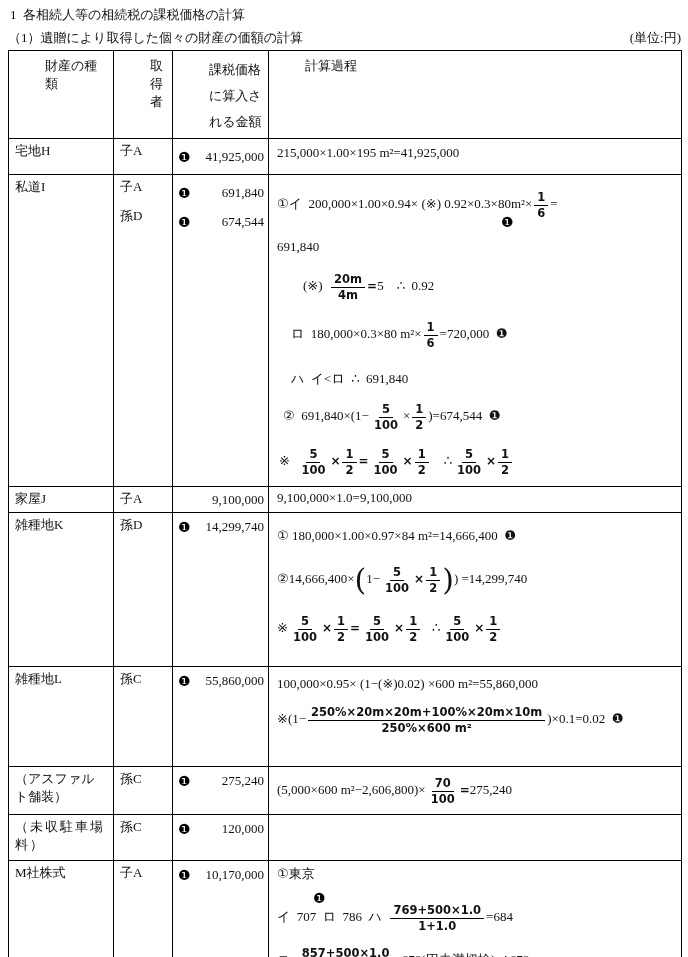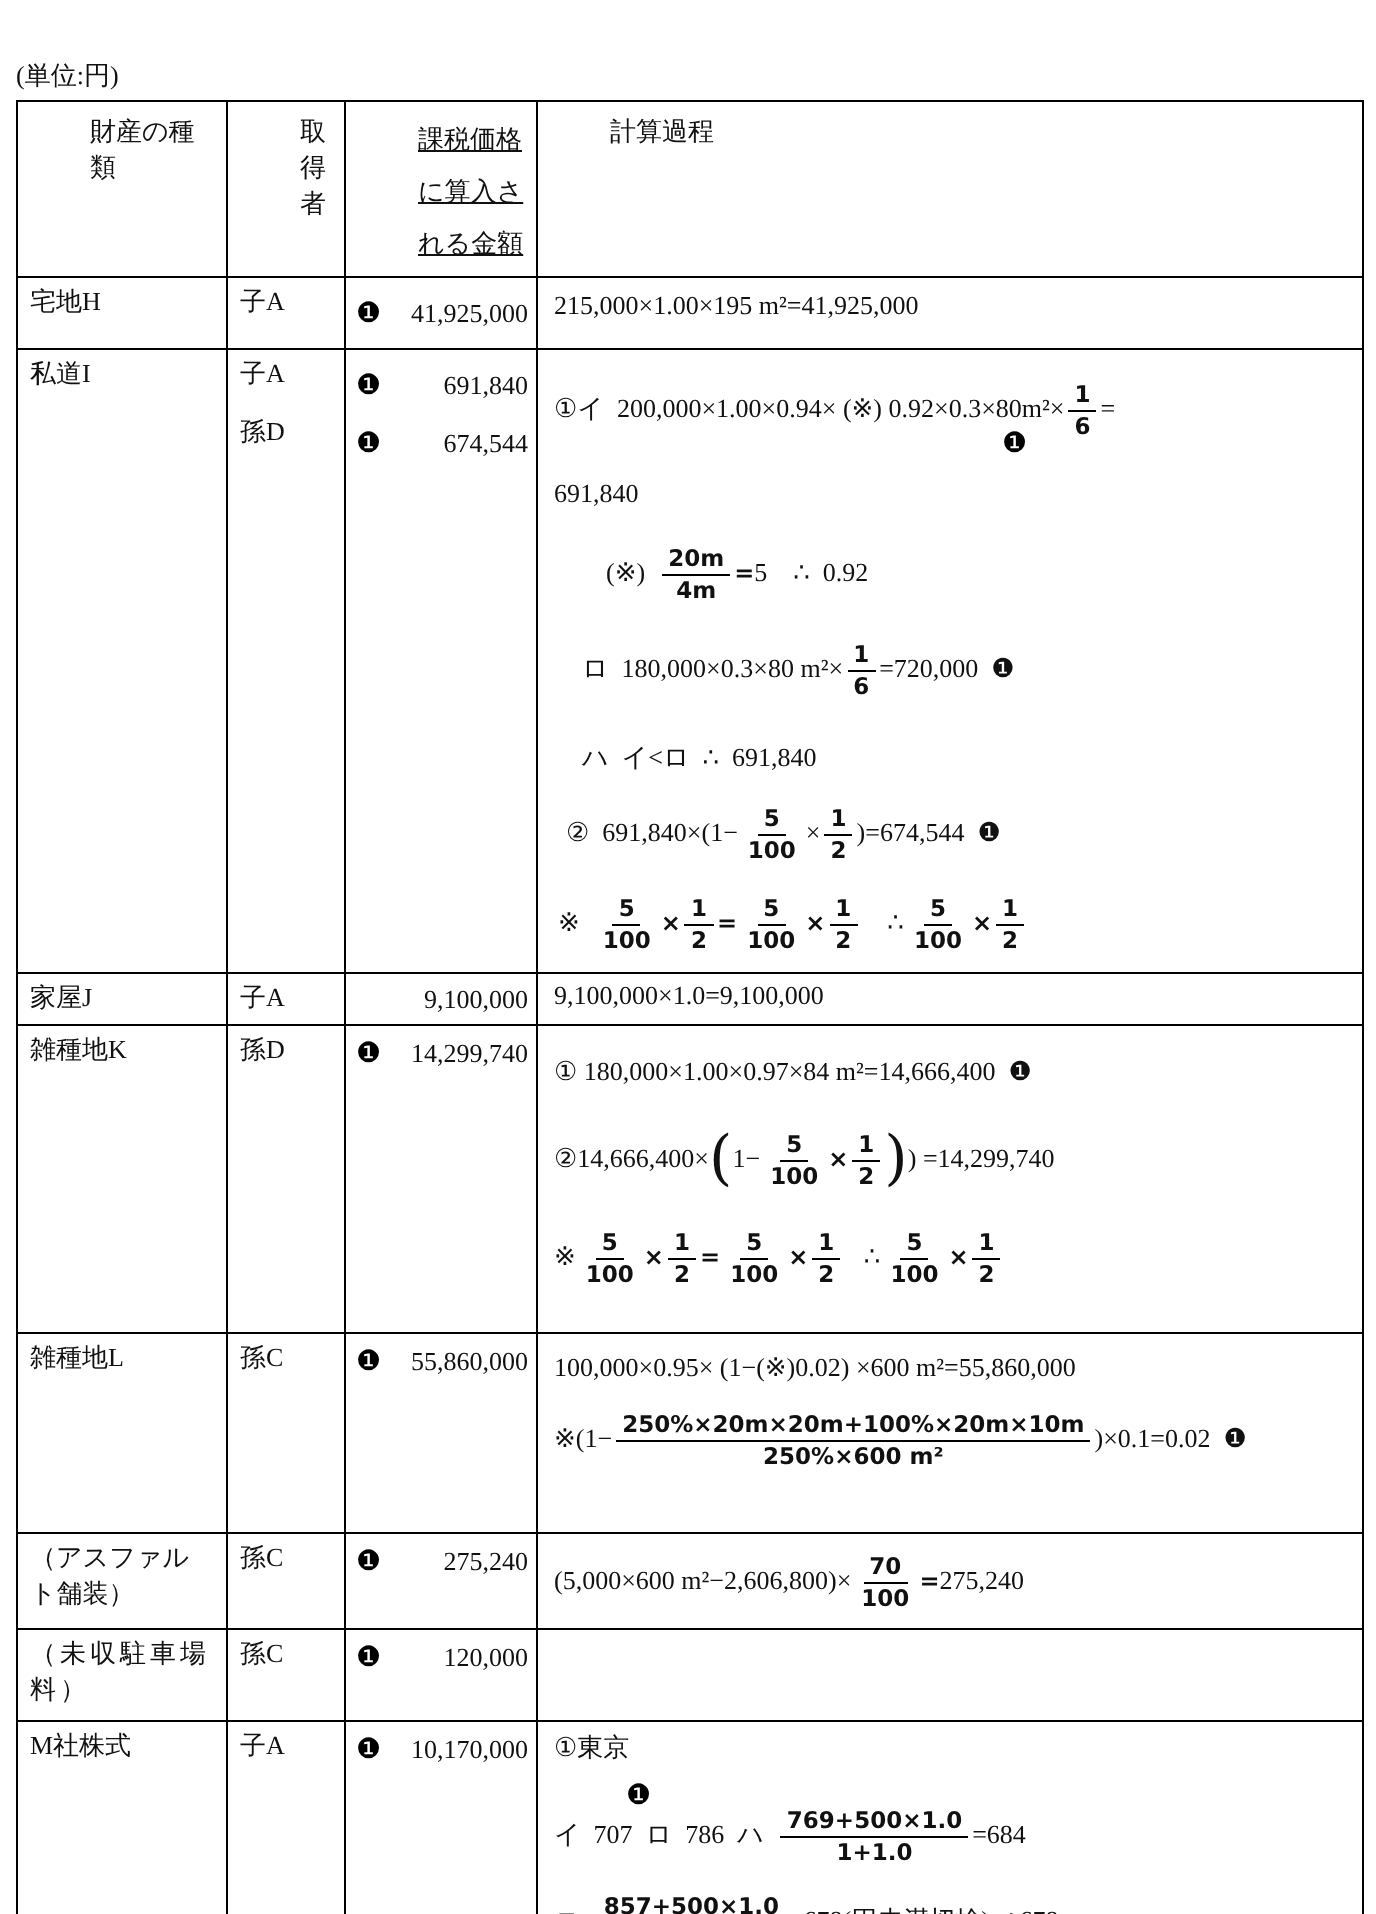--- a/index.html
+++ b/index.html
@@ -11,21 +11,21 @@
   }
   .page{position:absolute;left:0;top:0;width:688px;height:957px;}
   .title1{position:absolute;left:10px;top:6px;white-space:pre;}
   .titlerow{position:absolute;left:8px;top:29px;width:673px;display:flex;justify-content:space-between;}
   table.main{
     position:absolute;left:8px;top:50px;width:673px;
     border-collapse:collapse;table-layout:fixed;
   }
   td{border:1px solid #000;vertical-align:top;padding:3px 6px;overflow:hidden;}
   tr.hdr td{height:42px;padding-top:6px;padding-left:36px;}
-  .c3h{word-break:break-all;line-height:26px;text-decoration:underline;}
+  .c3h{word-break:break-all;line-height:26px;}
   .acq-line{height:29px;}
   .amtcell{padding-left:5px;padding-right:4px;}
   .amt{display:flex;justify-content:space-between;align-items:center;height:29px;}
   .amt .val{text-align:center;}
   .badge{
     font-family:"DejaVu Sans",sans-serif;font-weight:normal;
     font-size:14px;line-height:1;color:#000;
   }
   .calc{padding-left:8px;padding-right:4px;margin-left:16px;}
   .fline{white-space:pre-wrap;line-height:1.3;min-height:17px;}
@@ -43,22 +43,24 @@
     vertical-align:middle;line-height:.85;transform:translateY(-1px);
     font-family:"DejaVu Serif",serif;
   }
   .spread{letter-spacing:2px;}
 </style>
 </head>
 <body>
 
 <div class="page">
 
+  <div class="title1">1  各相続人等の相続税の課税価格の計算</div>
 
   <div class="titlerow">
+    <span>（1）遺贈により取得した個々の財産の価額の計算</span>
     <span>(単位:円)</span>
   </div>
 
   <table class="main">
     <colgroup>
       <col style="width:105px">
         <col style="width:59px">
         <col style="width:96px">
         <col style="width:413px">
     </colgroup>

